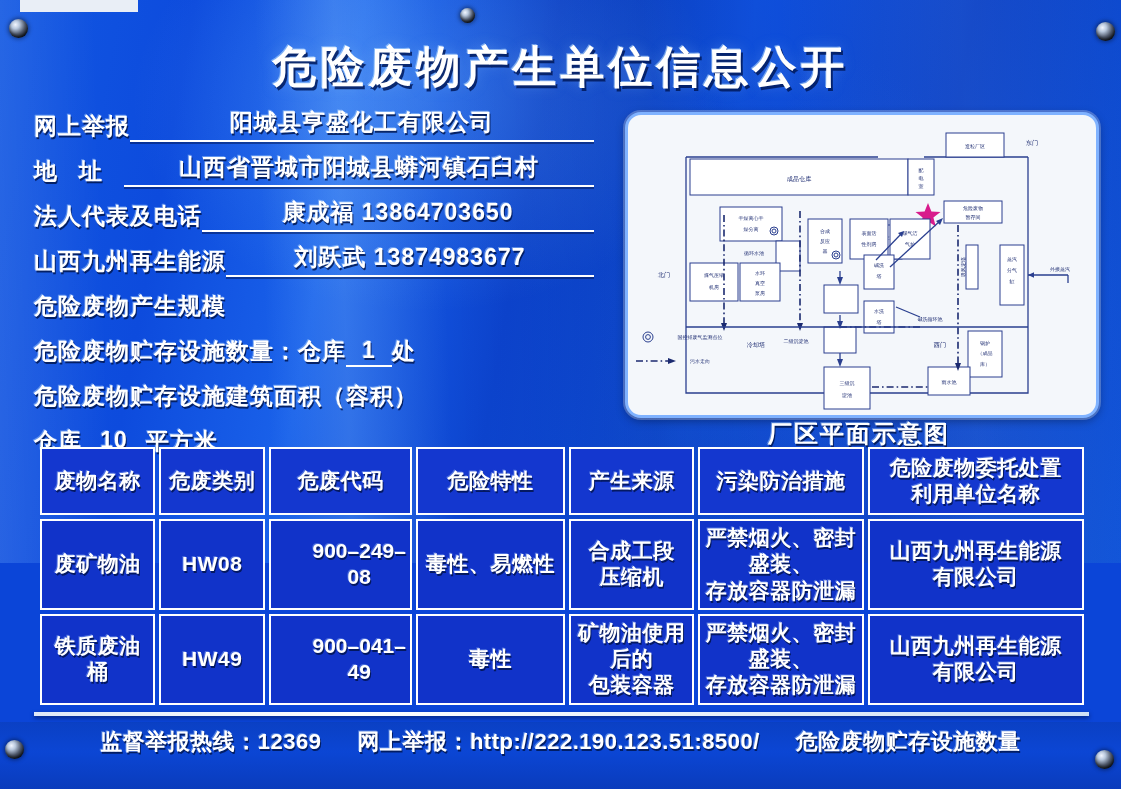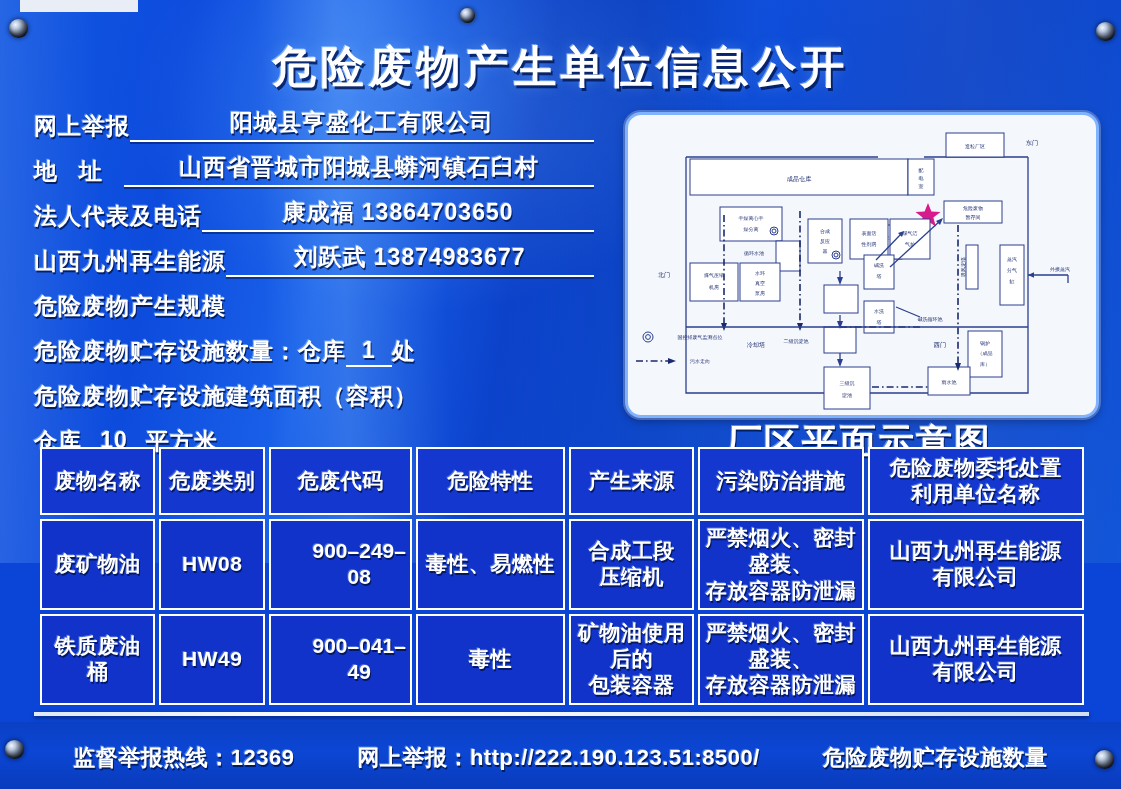--- a/index.html
+++ b/index.html
@@ -76,21 +76,21 @@
   #diagram svg{display:block;width:468px;height:300px;}
   .dbox{fill:#ffffff;stroke:#2a3f8f;stroke-width:1;}
   .dline{stroke:#2a3f8f;fill:none;stroke-width:1;}
   .dtxt{fill:#1b2a70;font-family:"Liberation Sans",sans-serif;font-size:5px;text-anchor:middle;}
   .dtxt7{fill:#1b2a70;font-family:"Liberation Sans",sans-serif;font-size:6.2px;text-anchor:middle;}
   .dsew{stroke:#1b2a70;stroke-width:1.6;fill:none;stroke-dasharray:7 3 1.6 3;}
   .dsolid{stroke:#2a3f8f;stroke-width:1.3;fill:none;}
 
   #diagram-caption{
     position:absolute;left:625px;top:418px;width:468px;text-align:center;z-index:20;
-    color:#fff;font-size:36px;font-weight:bold;letter-spacing:2px;
+    color:#fff;font-size:24px;font-weight:bold;letter-spacing:2px;
     text-shadow:1px 2px 0 rgba(0,22,80,.85), -1px -1px 0 rgba(185,220,255,.45);
   }
 
   
   #table-wrap{position:absolute;left:36px;top:443px;width:1052px;z-index:20;}
   table{border-collapse:separate;border-spacing:4px;width:100%;table-layout:fixed;}
   td{
     background:#1133c9;
     border:2px solid #ffffff;
     color:#ffffff;font-weight:bold;text-align:center;vertical-align:middle;
@@ -100,23 +100,23 @@
   }
   thead td{height:56px;background:#1437cf;}
   tbody td{height:76px;}
   td.code{letter-spacing:0px;padding-left:39px;}
 
   
   #divider{position:absolute;left:34px;top:712px;width:1055px;height:4px;
            background:linear-gradient(90deg,#dfe9f7,#ffffff 30%,#cfe0f5);
            box-shadow:0 2px 4px rgba(0,15,60,.6);z-index:20;}
   #footer{position:absolute;left:0;right:0;top:727px;z-index:25;
-          display:flex;justify-content:center;align-items:center;gap:63px;
+          display:flex;justify-content:center;align-items:center;gap:36px;
           color:#fff;font-size:22px;font-weight:bold;letter-spacing:.5px;
-          text-shadow:1px 2px 0 rgba(0,22,80,.85), -1px -1px 0 rgba(185,220,255,.4);margin-top:16px;}
+          text-shadow:1px 2px 0 rgba(0,22,80,.85), -1px -1px 0 rgba(185,220,255,.4);}
 </style>
 </head>
 <body>
 
 <div id="board">
 
   <div class="white-nick"></div>
   <div class="bolt tl"></div>
   <div class="bolt tm"></div>
   <div class="bolt tr"></div>

